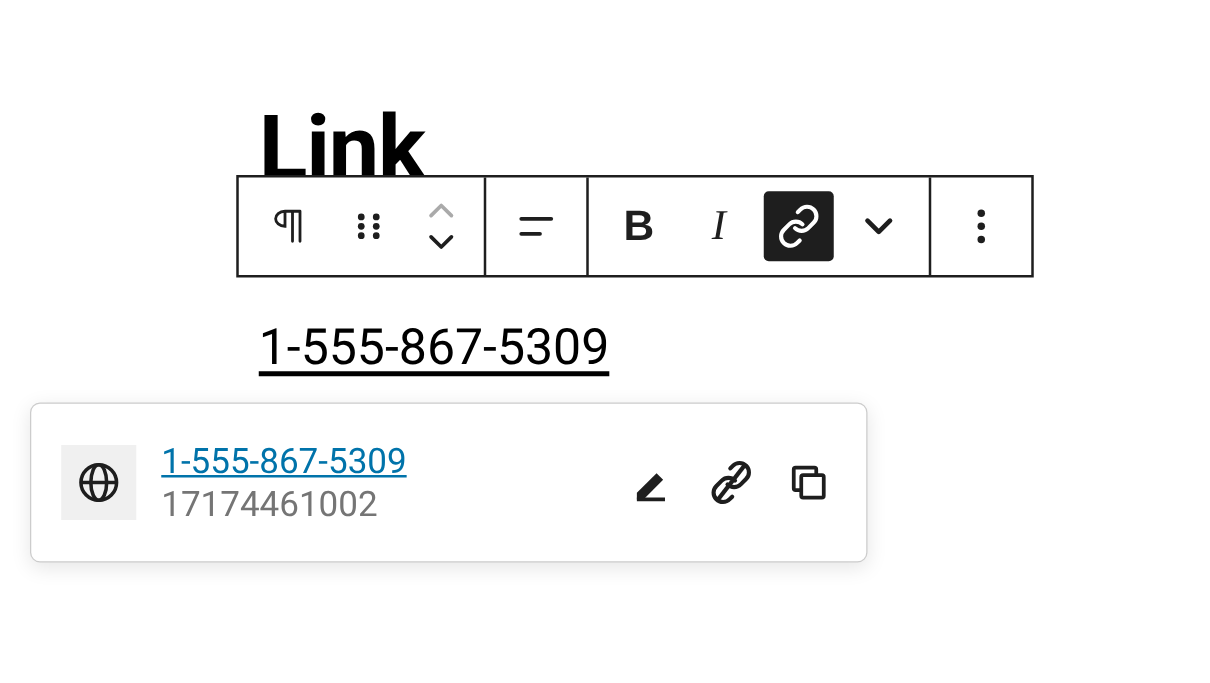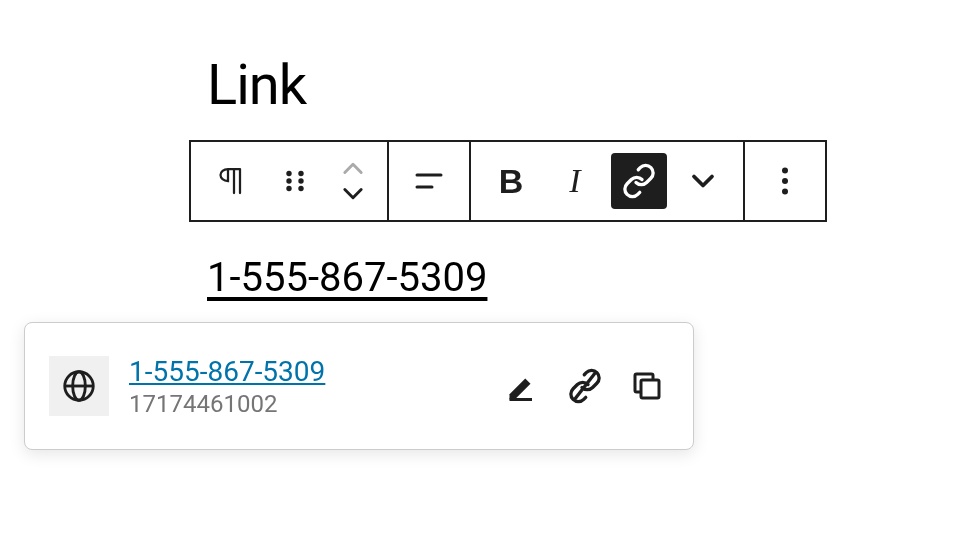--- a/index.html
+++ b/index.html
@@ -9,24 +9,24 @@
     }
     body {
       font-family: -apple-system, BlinkMacSystemFont, "Segoe UI", Roboto, sans-serif;
       background: #fff;
       width: 968px;
       height: 546px;
       position: relative;
     }
     .heading {
       position: absolute;
-      top: 52px;
+      top: 76px;
       left: 207px;
-      font-size: 56px;
-      font-weight: 400;
+      font-size: 72px;
+      font-weight: 700;
       color: #000;
       letter-spacing: -1px;
     }
     .toolbar {
       position: absolute;
       top: 140px;
       left: 189px;
       display: flex;
       height: 82px;
       border: 2px solid #1e1e1e;
@@ -123,21 +123,21 @@
       display: flex;
       flex-direction: column;
       gap: 2px;
     }
     .link-title {
       font-size: 28px;
       color: #0073aa;
       text-decoration: underline;
     }
     .link-url {
-      font-size: 24px;
+      font-size: 28px;
       color: #757575;
     }
     .link-actions {
       display: flex;
       gap: 18px;
       align-items: center;
     }
     .link-action-btn {
       width: 44px;
       height: 44px;

